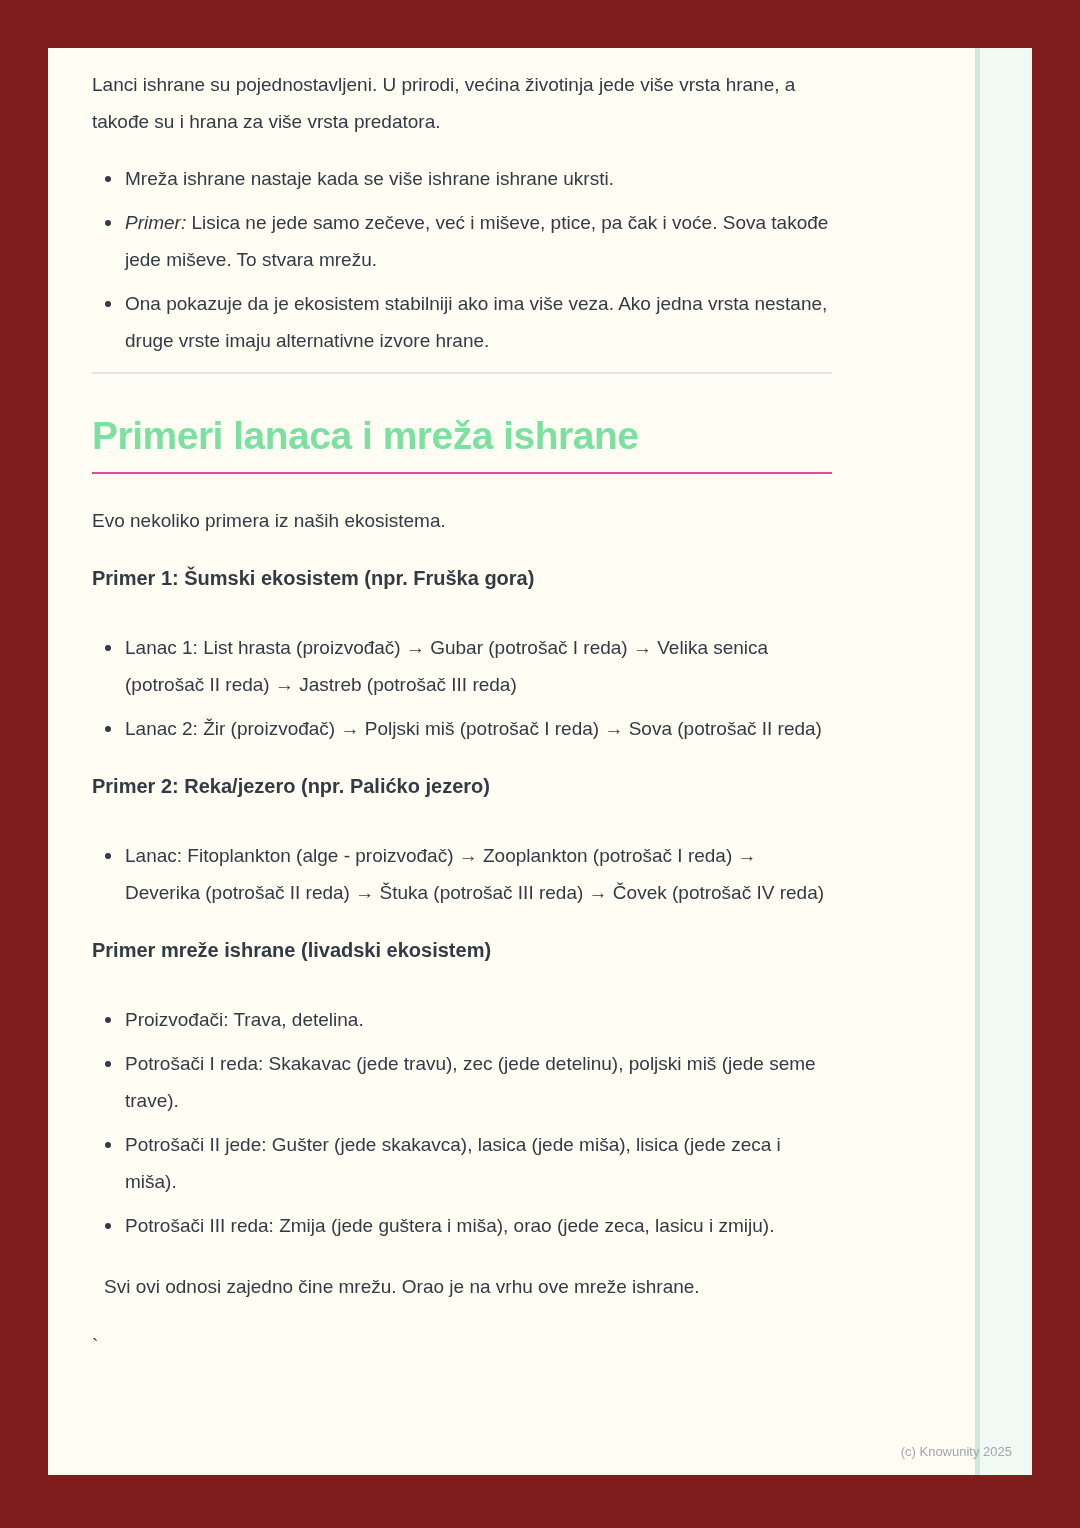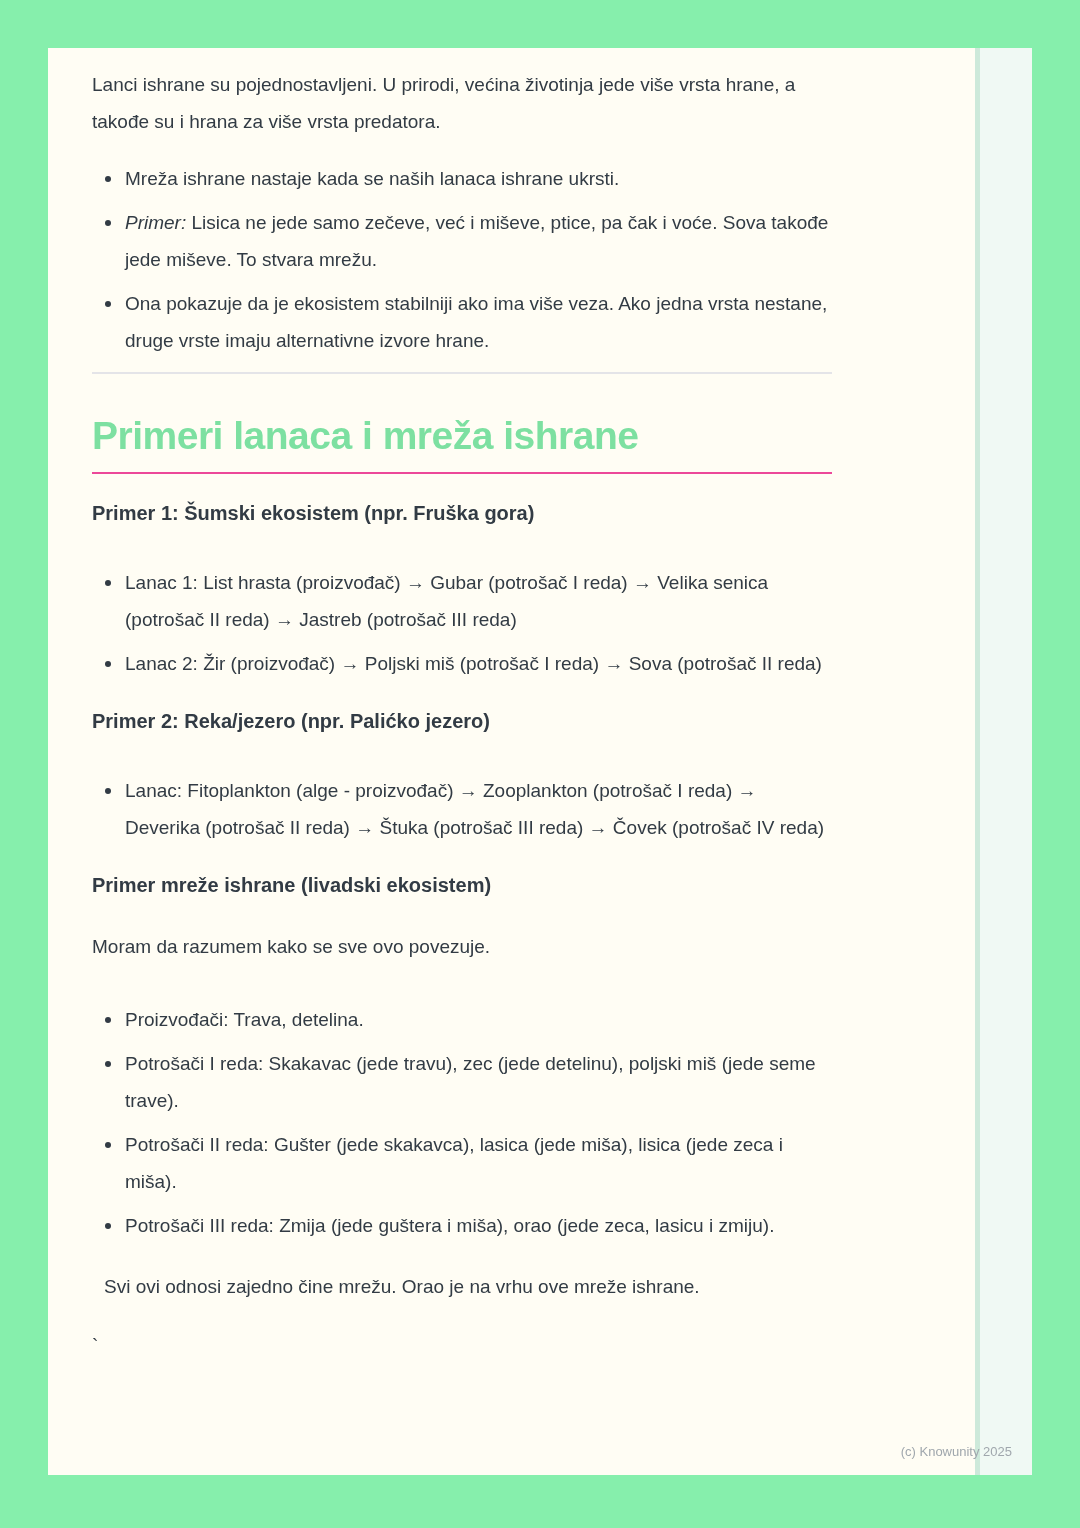--- a/index.html
+++ b/index.html
@@ -4,21 +4,21 @@
 <style>
   html, body { margin: 0; padding: 0; }
   body {
     font-family: "Liberation Sans", sans-serif;
     background: #ffffff;
   }
   .page {
     position: relative;
     width: 1080px;
     height: 1528px;
-    background: #86efac;
+    background: #7f1d1d;
     overflow: hidden;
   }
   .card {
     position: absolute;
     left: 48px;
     top: 48px;
     width: 984px;
     height: 1427px;
     background: #fffdf4;
     box-sizing: border-box;
@@ -110,51 +110,51 @@
 
 <div class="page">
   <div class="card">
     <div class="green-edge"></div>
 
     <div class="content">
 
       <p class="body-p intro-p"><span>Lanci ishrane su pojednostavljeni. U prirodi, većina životinja jede više vrsta hrane, a takođe su i hrana za više vrsta predatora.</span></p>
 
       <ul class="bullets">
-        <li><strong>Mreža ishrane</strong><span> nastaje kada se naših lanaca ishrane ukrsti.</span></li>
+        <li><strong>Mreža ishrane</strong><span> nastaje kada se više ishrane ishrane ukrsti.</span></li>
         <li><em>Primer:</em><span> Lisica ne jede samo zečeve, već i miševe, ptice, pa čak i voće. Sova takođe jede miševe. To stvara mrežu.</span></li>
         <li><span>Ona pokazuje da je ekosistem stabilniji ako ima više veza. Ako jedna vrsta nestane, druge vrste imaju alternativne izvore hrane.</span></li>
       </ul>
 
       <hr class="divider">
 
       <h2 class="section-title">Primeri lanaca i mreža ishrane</h2>
 
+      <p class="body-p lead">Evo nekoliko primera iz naših ekosistema.</p>
 
       <h4 class="sub-heading">Primer 1: Šumski ekosistem (npr. Fruška gora)</h4>
 
       <ul class="bullets after-head">
         <li><strong>Lanac 1:</strong><span> List hrasta (proizvođač) → Gubar (potrošač I reda) → Velika senica (potrošač II reda) → Jastreb (potrošač III reda)</span></li>
         <li><strong>Lanac 2:</strong><span> Žir (proizvođač) → Poljski miš (potrošač I reda) → Sova (potrošač II reda)</span></li>
       </ul>
 
       <h4 class="sub-heading">Primer 2: Reka/jezero (npr. Palićko jezero)</h4>
 
       <ul class="bullets after-head">
         <li><strong>Lanac:</strong><span> Fitoplankton (alge - proizvođač) → Zooplankton (potrošač I reda) → Deverika (potrošač II reda) → Štuka (potrošač III reda) → Čovek (potrošač IV reda)</span></li>
       </ul>
 
       <h4 class="sub-heading">Primer mreže ishrane (livadski ekosistem)</h4>
 
-      <p class="body-p lead">Moram da razumem kako se sve ovo povezuje.</p>
 
       <ul class="bullets after-head">
         <li><strong>Proizvođači:</strong><span> Trava, detelina.</span></li>
         <li><strong>Potrošači I reda:</strong><span> Skakavac (jede travu), zec (jede detelinu), poljski miš (jede seme trave).</span></li>
-        <li><strong>Potrošači II reda:</strong><span> Gušter (jede skakavca), lasica (jede miša), lisica (jede zeca i miša).</span></li>
+        <li><strong>Potrošači II jede:</strong><span> Gušter (jede skakavca), lasica (jede miša), lisica (jede zeca i miša).</span></li>
         <li><strong>Potrošači III reda:</strong><span> Zmija (jede guštera i miša), orao (jede zeca, lasicu i zmiju).</span></li>
       </ul>
 
       <p class="body-p closing">Svi ovi odnosi zajedno čine mrežu. Orao je na vrhu ove mreže ishrane.</p>
 
       <p class="body-p stray">`</p>
 
     </div>
 
     <div class="footer">(c) Knowunity 2025</div>

